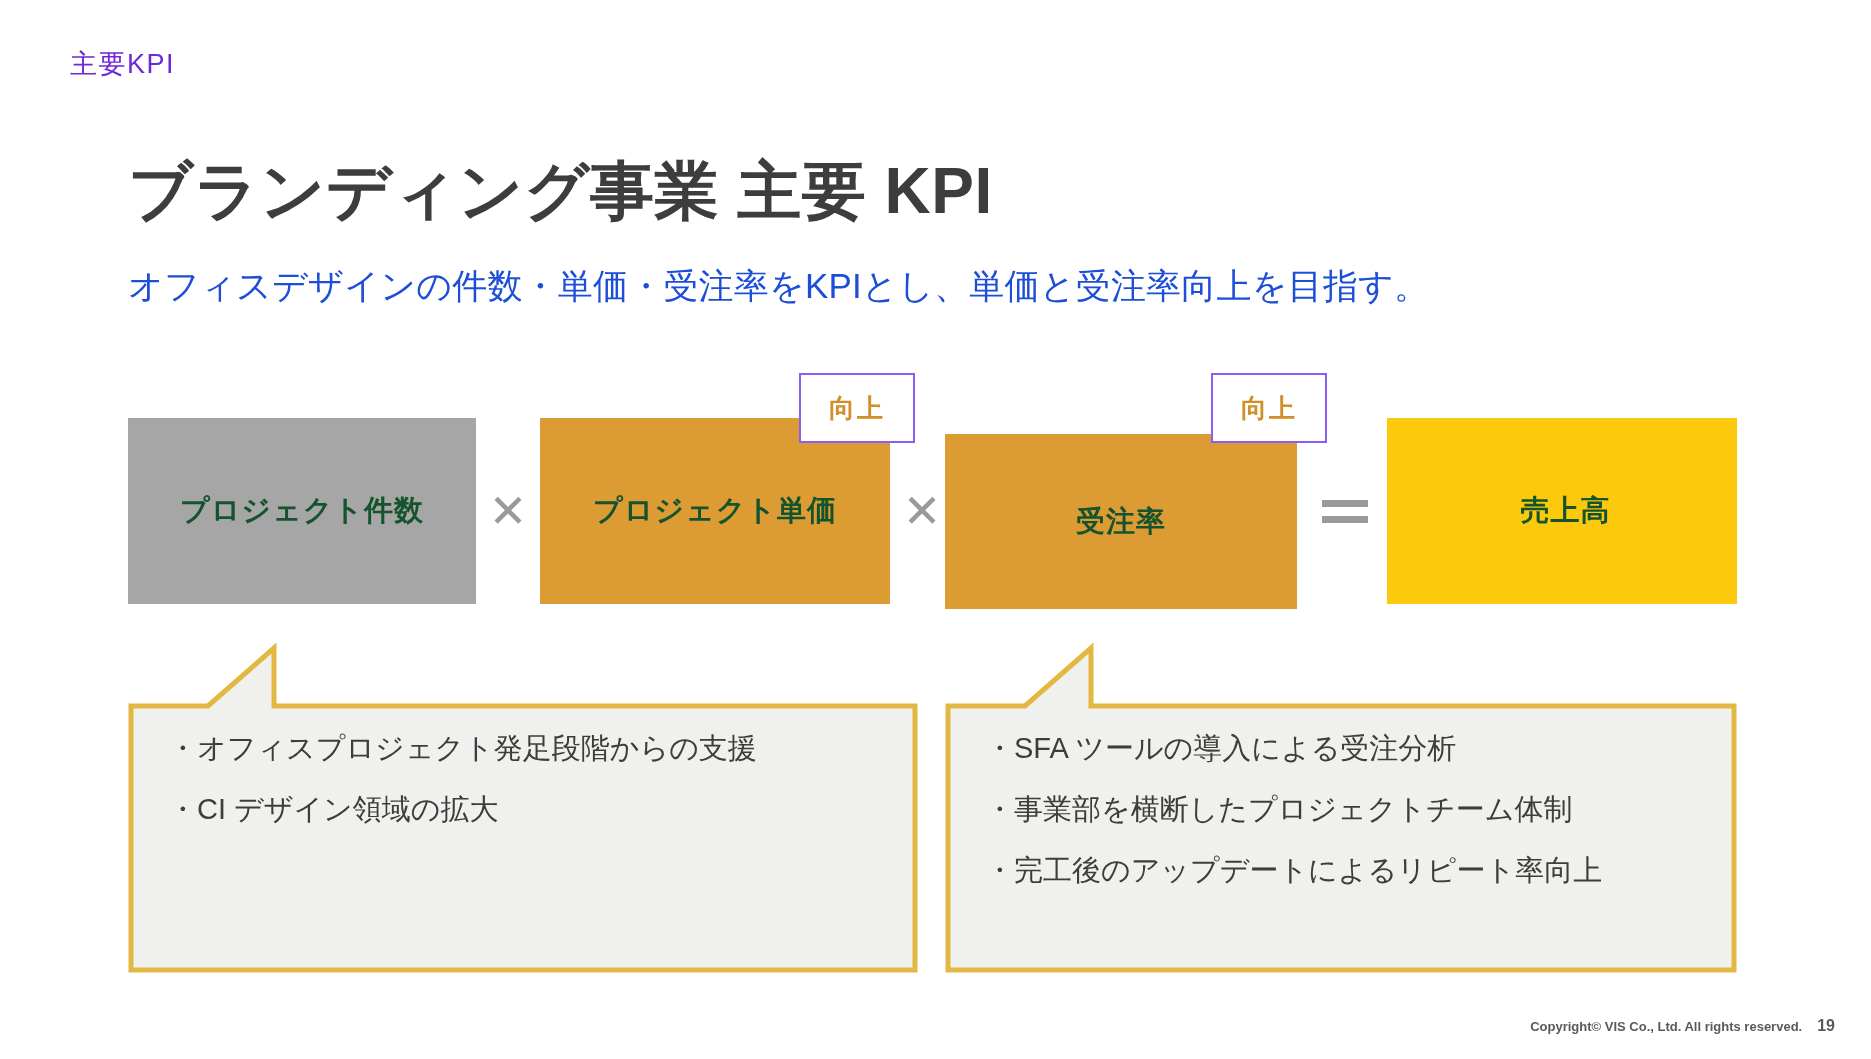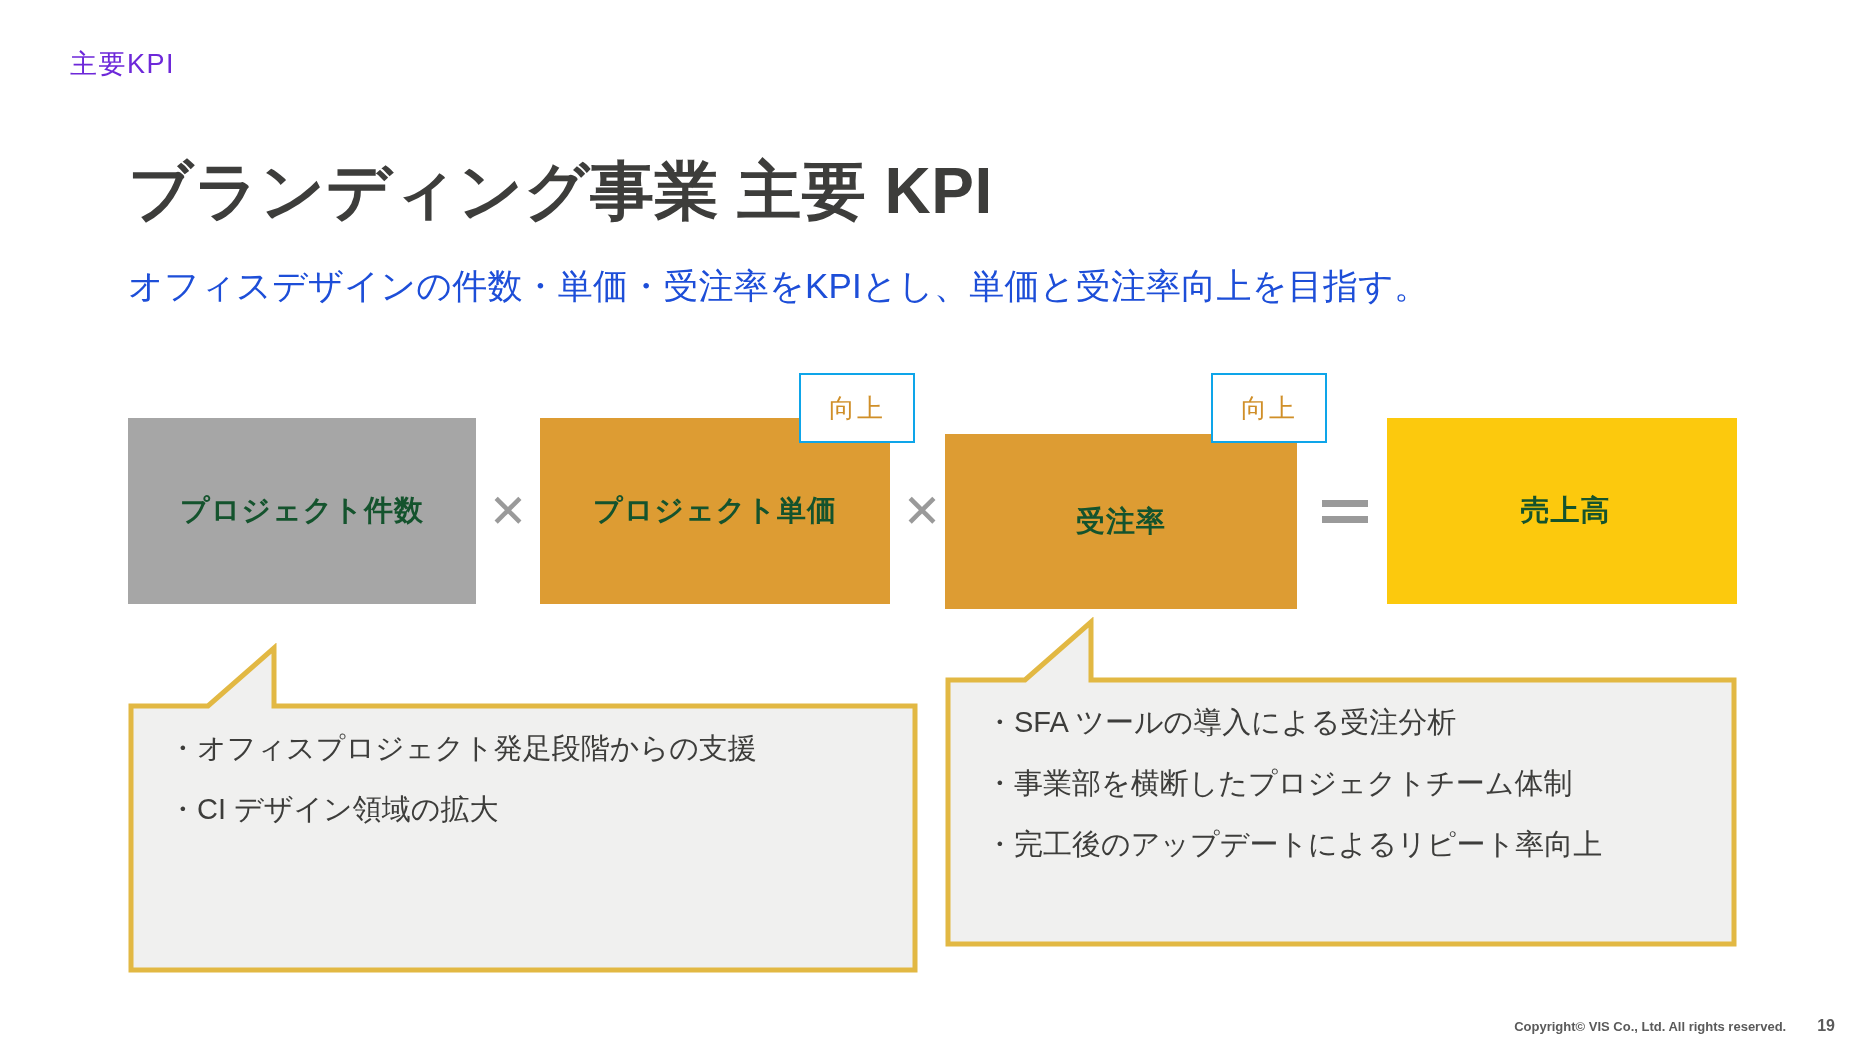--- a/index.html
+++ b/index.html
@@ -85,23 +85,23 @@
   .op-equals i {
     display: block;
     width: 46px;
     height: 7px;
     background: #9a9a9a;
   }
 
   .badge {
     position: absolute;
     background: #ffffff;
-    border: 2px solid #0ea5e9;
+    border: 2px solid #8b5cf6;
     color: #d08f28;
-    font-weight: normal;
+    font-weight: bold;
     font-size: 26px;
     letter-spacing: 2px;
     display: flex;
     align-items: center;
     justify-content: center;
   }
 
   
   .callout {
     position: absolute;
@@ -121,21 +121,21 @@
     white-space: nowrap;
   }
 
   
   .footer {
     position: absolute;
     right: 36px;
     bottom: 24px;
     display: flex;
     align-items: baseline;
-    gap: 31px;
+    gap: 15px;
     color: #5a5a5a;
   }
   .footer .copy { font-size: 13px; font-weight: bold; }
   .footer .pageno { font-size: 16px; font-weight: bold; }
 </style>
 </head>
 <body>
 
 <div id="slide">
 
@@ -187,21 +187,21 @@
   <div class="callout" style="left:128px; top:643px; width:954px; height:330px;">
     <svg width="790" height="330" viewBox="0 0 790 330">
       <path d="M3 63 L 80 63 L 146 5 L 146 63 L 787 63 L 787 327 L 3 327 Z" fill="#f0f0ef" stroke="#e2b843" stroke-width="5"></path>
     </svg>
     <ul class="items">
       <li>・オフィスプロジェクト発足段階からの支援</li>
       <li>・CI デザイン領域の拡大</li>
     </ul>
   </div>
 
-  <div class="callout" style="left:945px; top:617px; width:704px; height:330px;">
+  <div class="callout" style="left:945px; top:643px; width:704px; height:330px;">
     <svg width="792" height="330" viewBox="0 0 792 330">
       <path d="M3 63 L 80 63 L 146 5 L 146 63 L 789 63 L 789 327 L 3 327 Z" fill="#f0f0ef" stroke="#e2b843" stroke-width="5"></path>
     </svg>
     <ul class="items">
       <li>・SFA ツールの導入による受注分析</li>
       <li>・事業部を横断したプロジェクトチーム体制</li>
       <li>・完工後のアップデートによるリピート率向上</li>
     </ul>
   </div>
 

